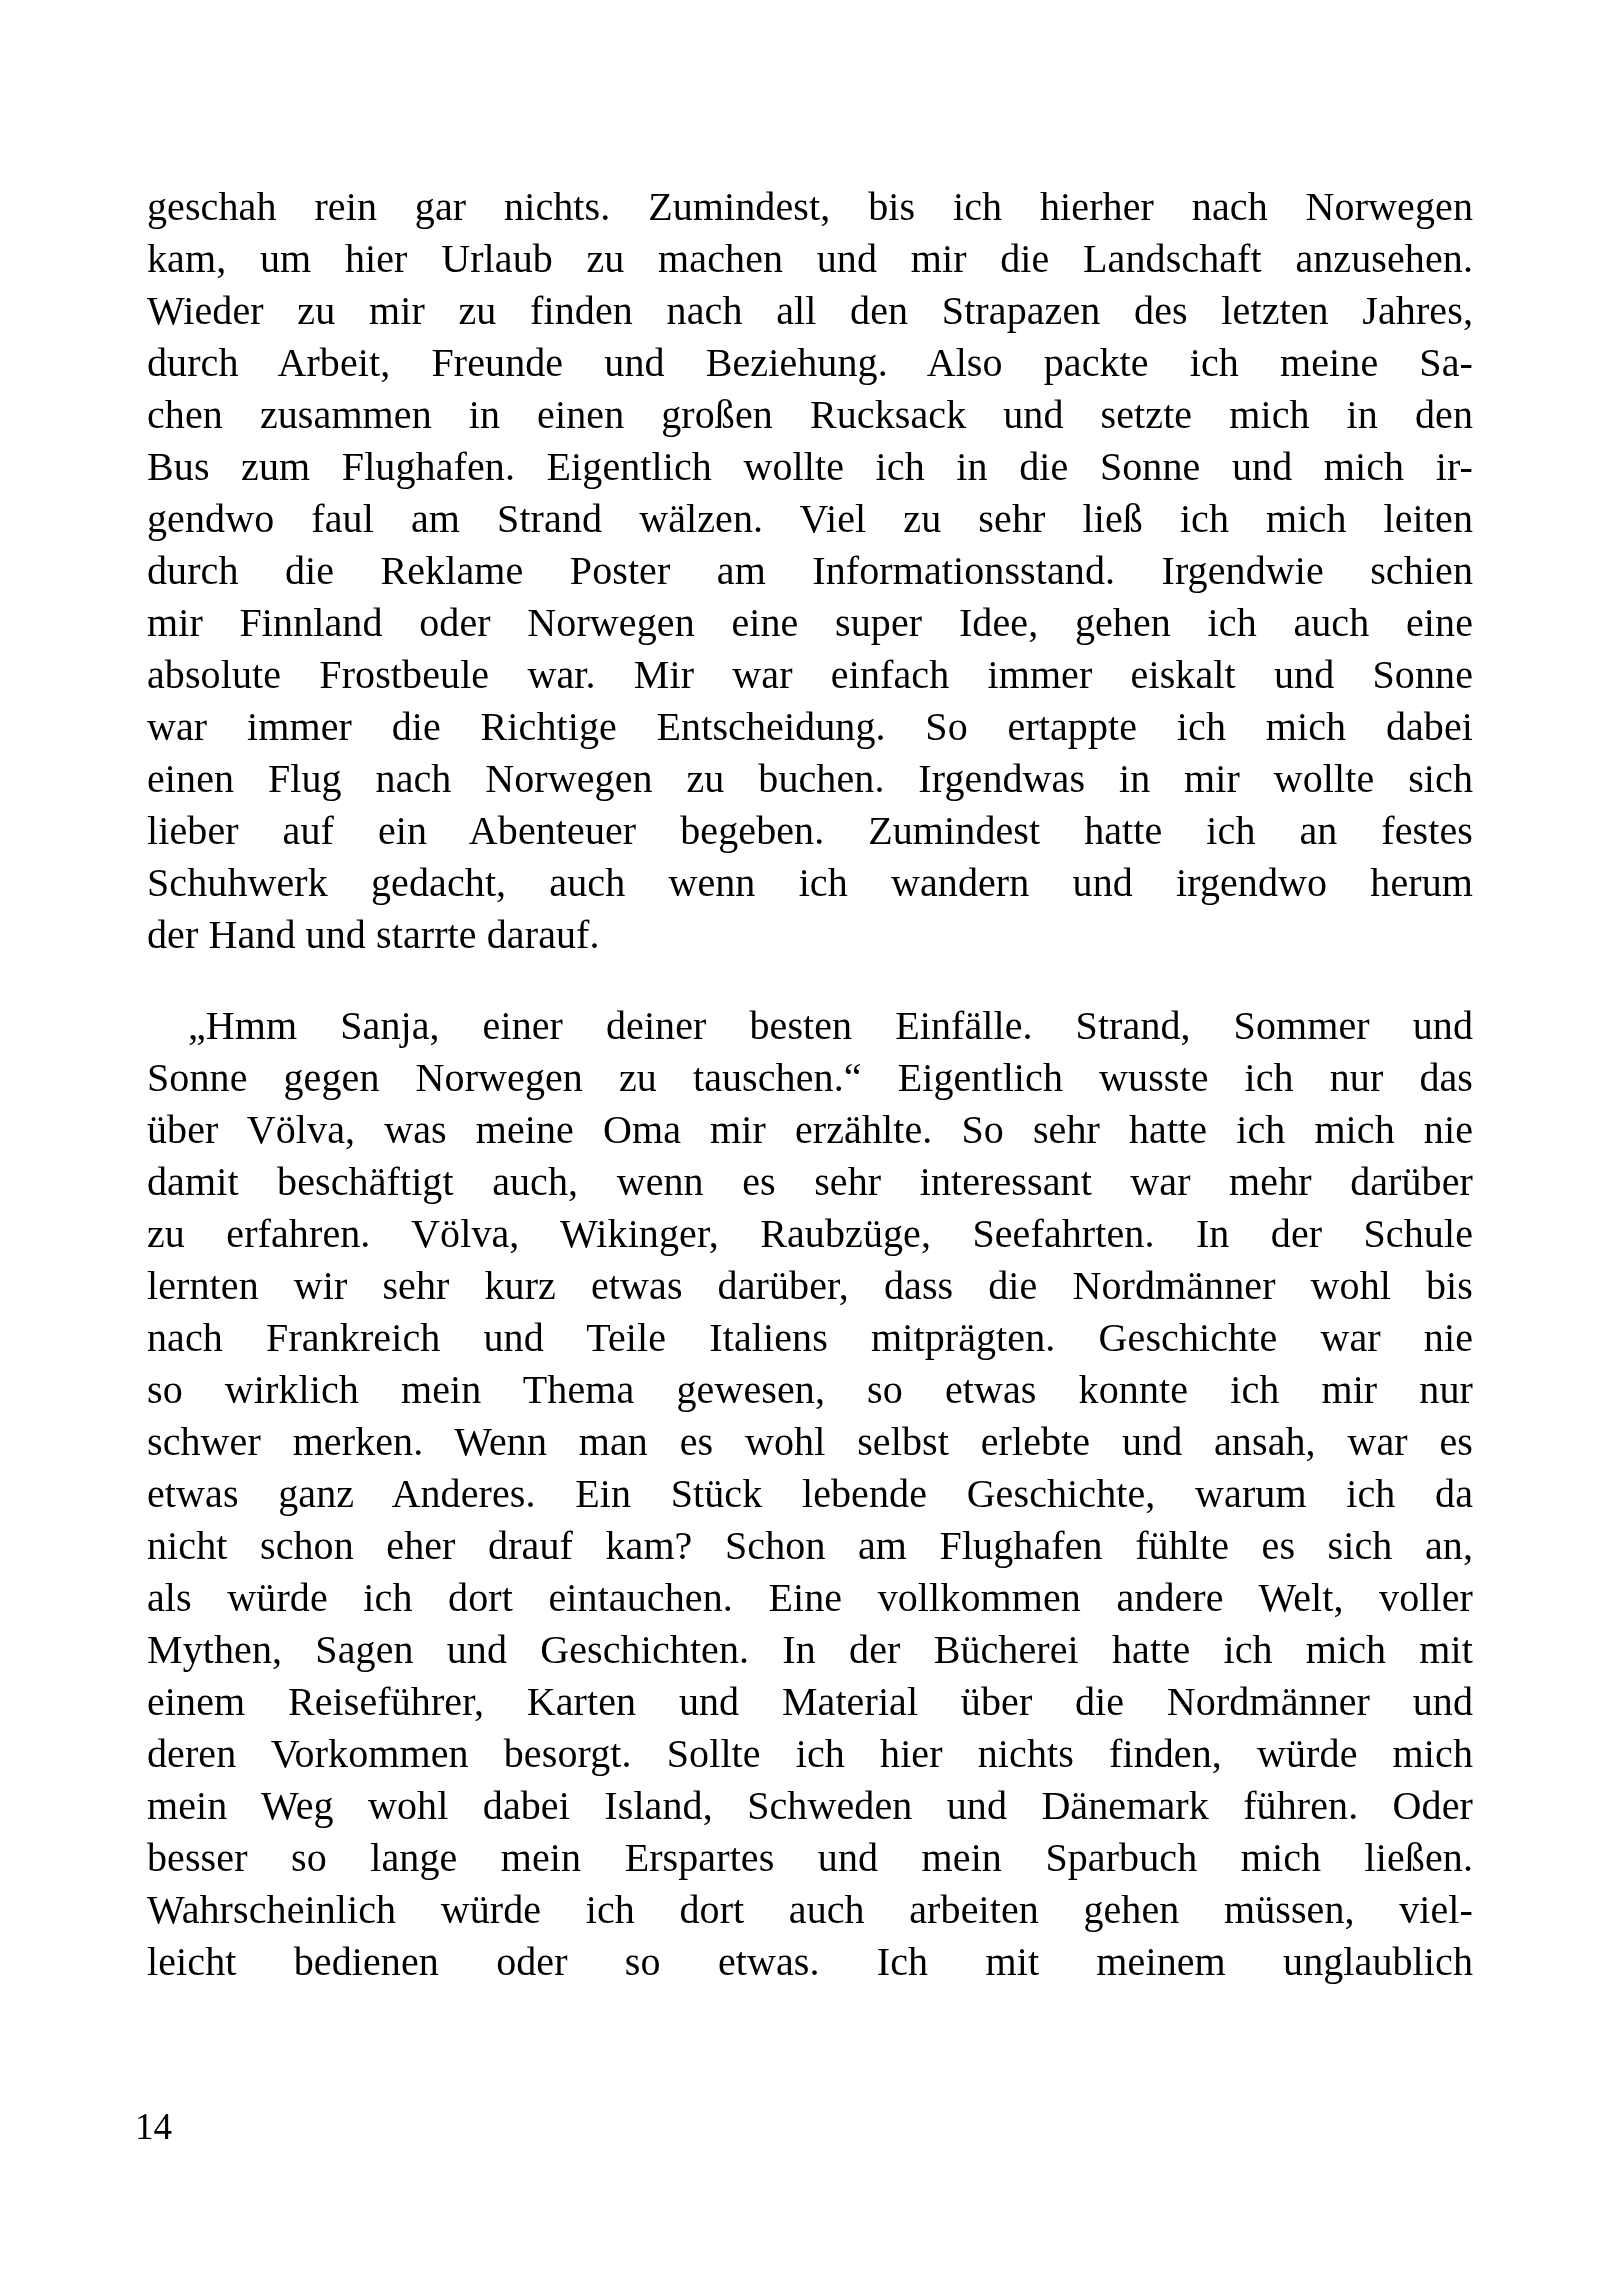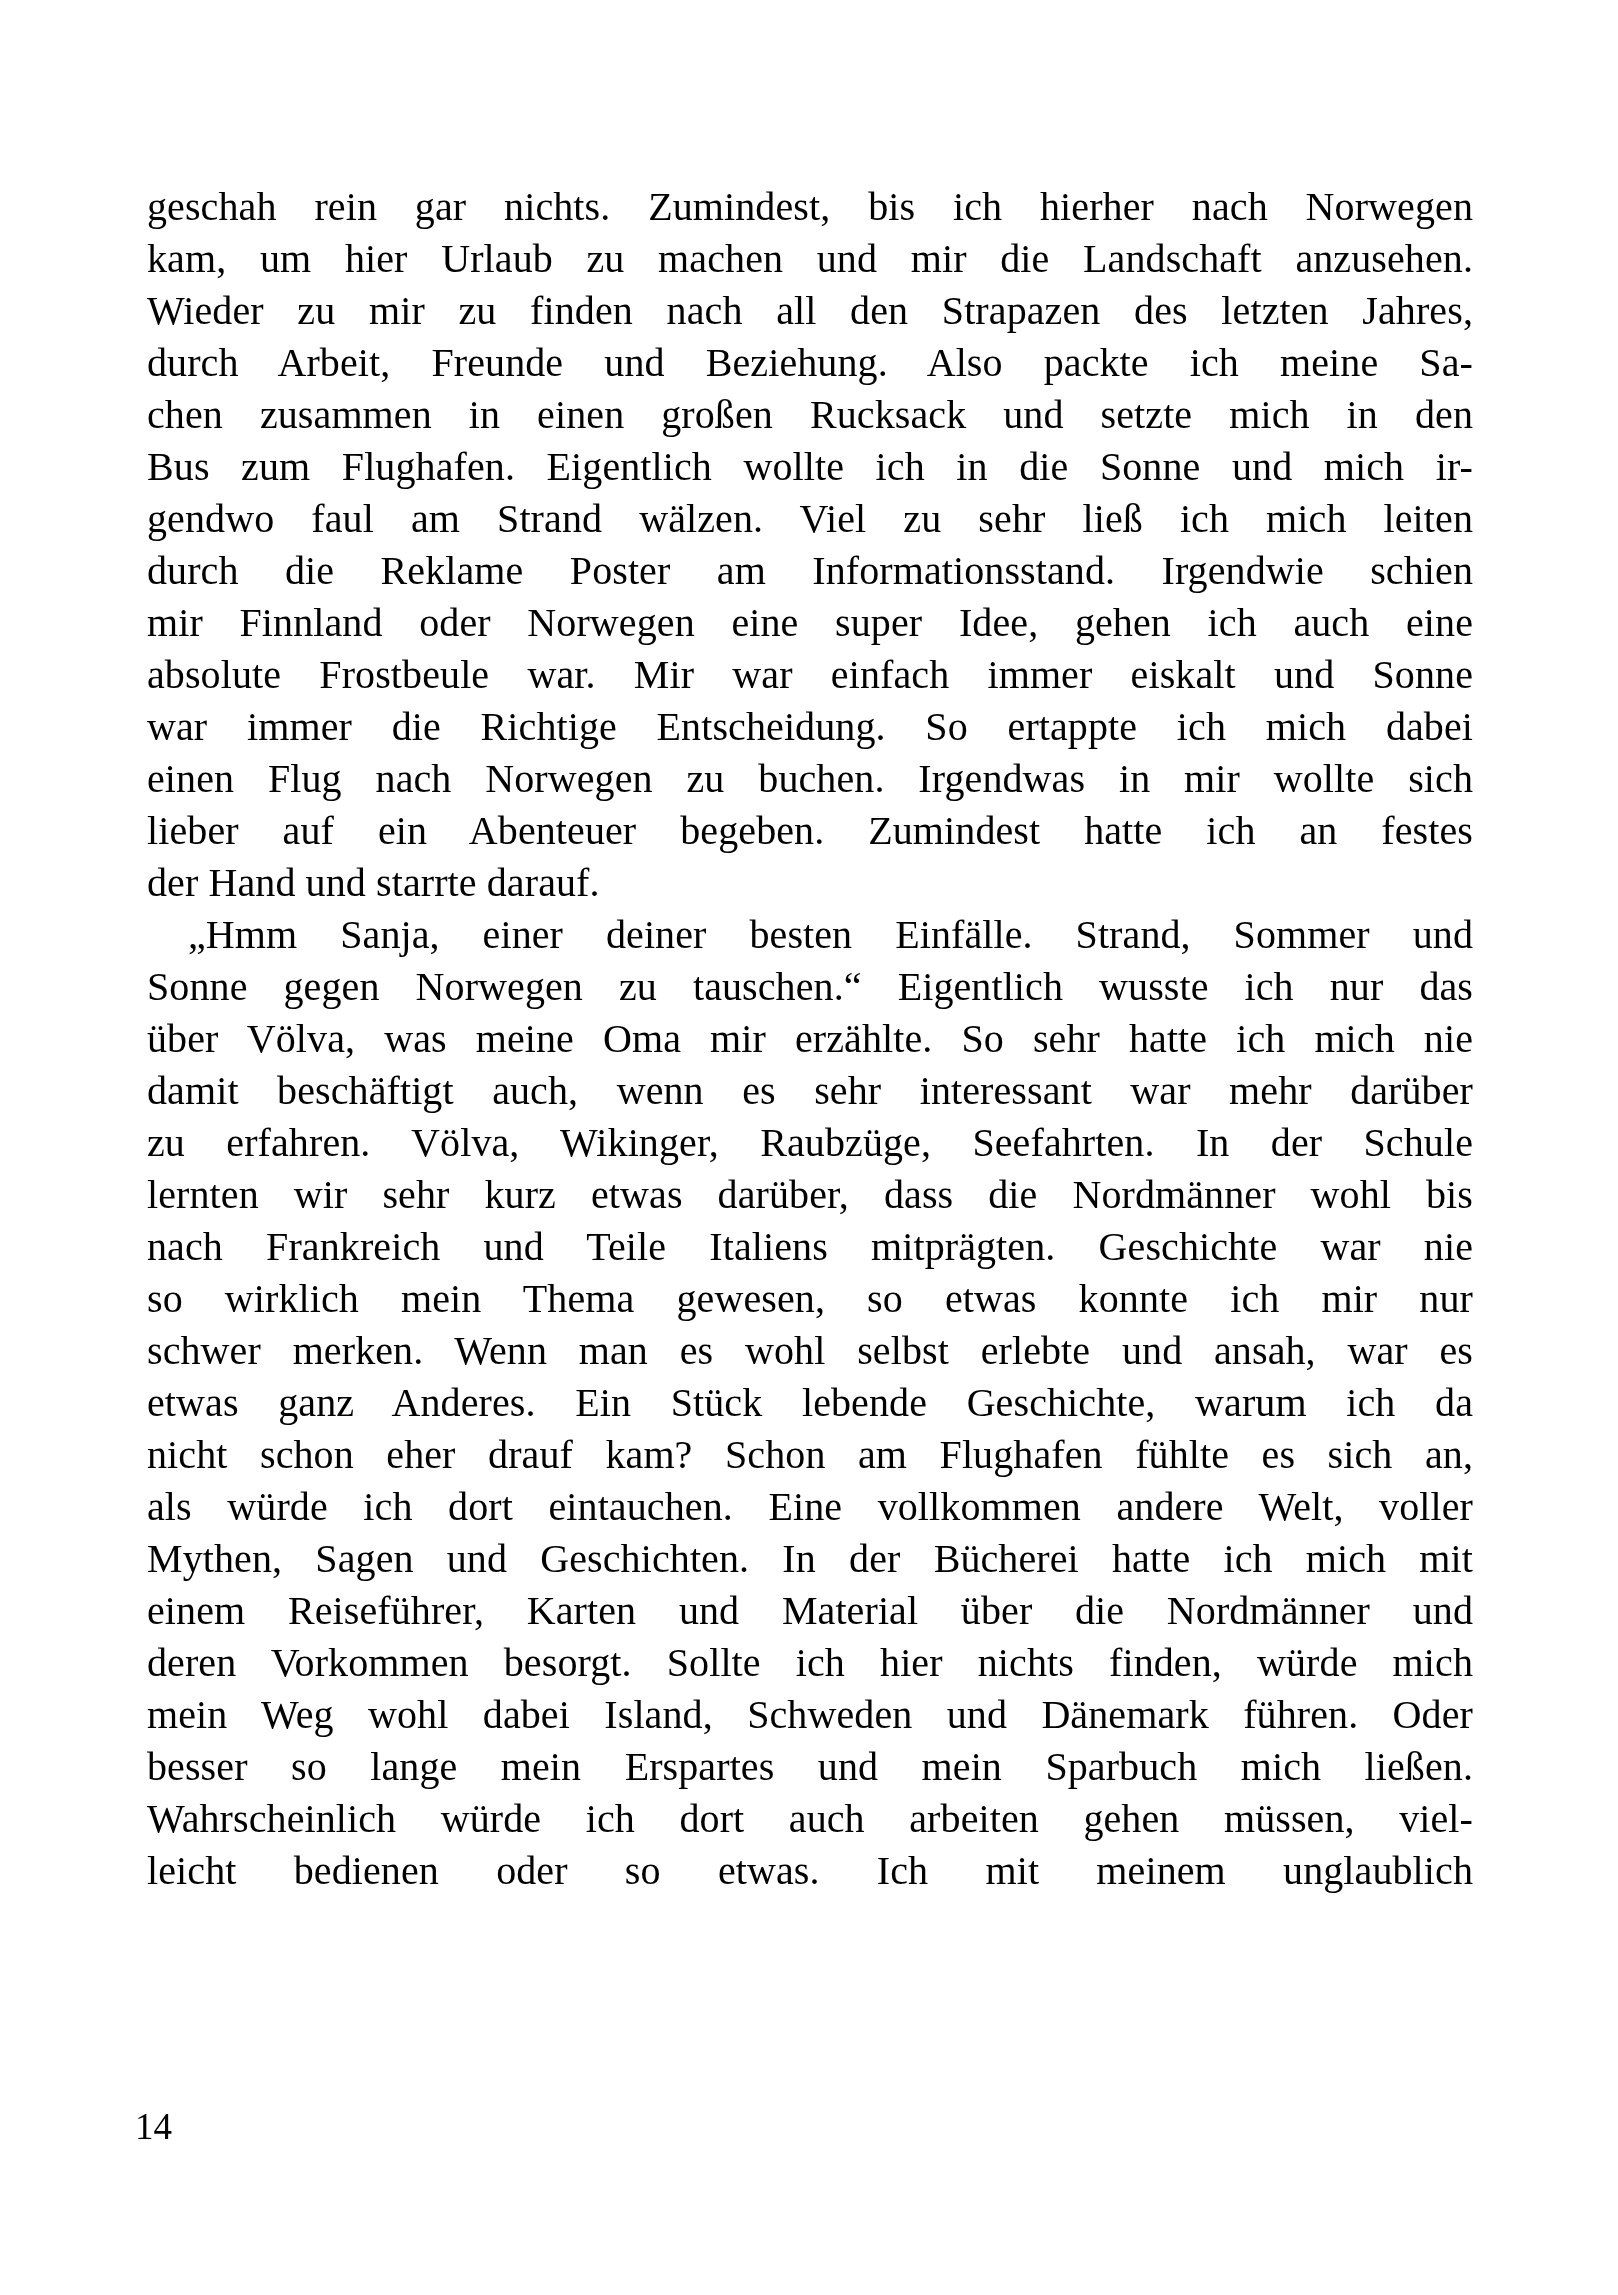--- a/index.html
+++ b/index.html
@@ -19,21 +19,21 @@
   .text-block {
     position: absolute;
     left: 147px;
     top: 181px;
     width: 1326px;
     font-size: 40px;
     line-height: 52px;
     letter-spacing: 0.1px;
   }
   .paragraph { margin: 0; padding: 0; }
-  .paragraph + .paragraph { }
+  .paragraph + .paragraph { margin-top: 39px; }
   .line {
     text-align: justify;
     text-align-last: justify;
     white-space: normal;
   }
   .line.last-left {
     text-align-last: left;
   }
   .line.first-indent {
     text-indent: 41px;
@@ -59,20 +59,21 @@
       <div class="line">durch Arbeit, Freunde und Beziehung. Also packte ich meine Sa-</div>
       <div class="line">chen zusammen in einen großen Rucksack und setzte mich in den</div>
       <div class="line">Bus zum Flughafen. Eigentlich wollte ich in die Sonne und mich ir-</div>
       <div class="line">gendwo faul am Strand wälzen. Viel zu sehr ließ ich mich leiten</div>
       <div class="line">durch die Reklame Poster am Informationsstand. Irgendwie schien</div>
       <div class="line">mir Finnland oder Norwegen eine super Idee, gehen ich auch eine</div>
       <div class="line">absolute Frostbeule war. Mir war einfach immer eiskalt und Sonne</div>
       <div class="line">war immer die Richtige Entscheidung. So ertappte ich mich dabei</div>
       <div class="line">einen Flug nach Norwegen zu buchen. Irgendwas in mir wollte sich</div>
       <div class="line">lieber auf ein Abenteuer begeben. Zumindest hatte ich an festes</div>
+      <div class="line">Schuhwerk gedacht, auch wenn ich wandern und irgendwo herum</div>
       <div class="line last-left">der Hand und starrte darauf.</div>
     </div>
 
     <div class="paragraph">
       <div class="line first-indent">„Hmm Sanja, einer deiner besten Einfälle. Strand, Sommer und</div>
       <div class="line">Sonne gegen Norwegen zu tauschen.“ Eigentlich wusste ich nur das</div>
       <div class="line">über Völva, was meine Oma mir erzählte. So sehr hatte ich mich nie</div>
       <div class="line">damit beschäftigt auch, wenn es sehr interessant war mehr darüber</div>
       <div class="line">zu erfahren. Völva, Wikinger, Raubzüge, Seefahrten. In der Schule</div>
       <div class="line">lernten wir sehr kurz etwas darüber, dass die Nordmänner wohl bis</div>

